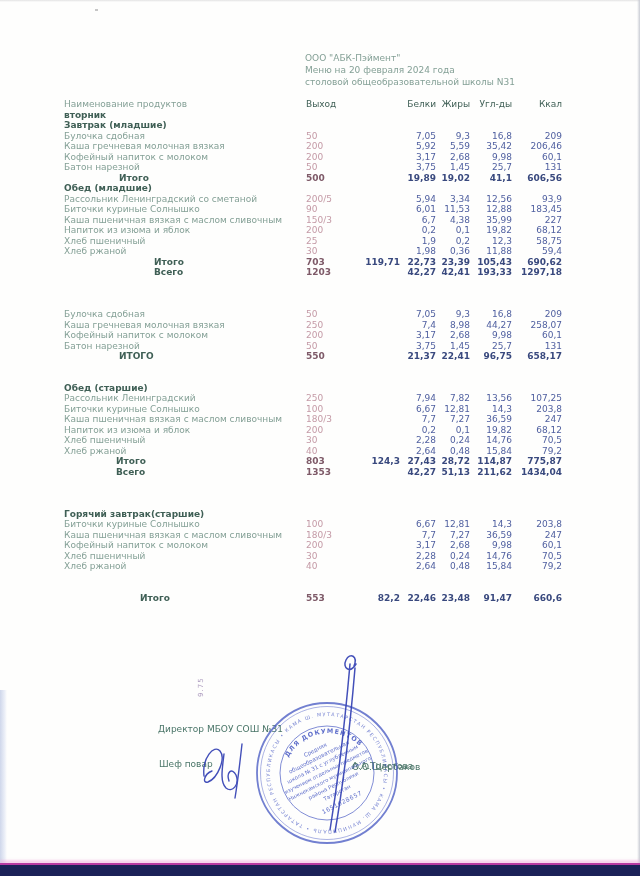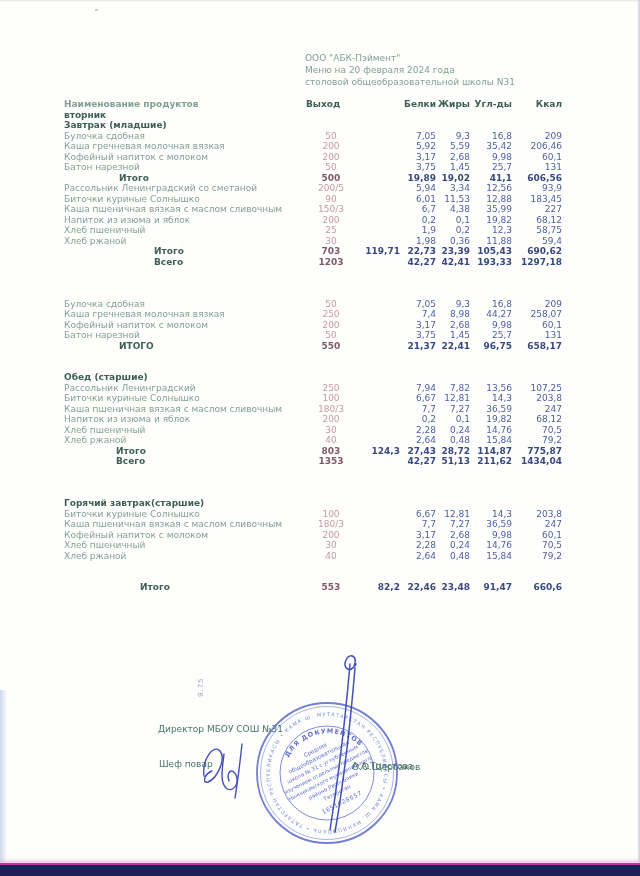--- a/index.html
+++ b/index.html
@@ -17,34 +17,34 @@
   .speck{position:absolute;left:95px;top:9px;width:3px;height:2px;background:#c6c6c6;}
 
   
   .doc-header{position:absolute;left:305px;top:52px;font-size:9px;line-height:12px;color:var(--item,#84a096);}
 
   
   .menu-table{position:absolute;left:64px;top:99px;width:498px;}
   .trow{display:flex;height:10.5px;line-height:10.6px;font-size:9px;}
   .c{white-space:nowrap;overflow:visible;}
   .c.name{flex:1 1 auto;text-align:left;}
-  .c.v{width:50px;text-align:center;color:var(--vyhod,#c49aa6);}
+  .c.v{width:50px;text-align:left;color:var(--vyhod,#c49aa6);}
   .c.x{width:44px;text-align:right;color:var(--numb,#5060a0);}
   .c.b{width:36px;text-align:right;color:var(--numb,#5060a0);}
   .c.zh{width:34px;text-align:right;color:var(--numb,#5060a0);}
   .c.u{width:42px;text-align:right;color:var(--numb,#5060a0);}
   .c.k{width:50px;text-align:right;color:var(--numb,#5060a0);}
   .trow.item .c.name{color:var(--item,#84a096);}
   .trow.section .c.name,.trow.day .c.name{color:var(--head,#3f5f55);font-weight:700;}
   .trow.total .c{font-weight:700;}
   .trow.total .c.name{color:var(--head,#3f5f55);}
   .trow.total .c.v{color:#7e5a68;}
   .trow.total .c.x,.trow.total .c.b,.trow.total .c.zh,.trow.total .c.u,.trow.total .c.k{color:#39497e;}
   .trow.header-row .c.name{color:var(--item,#84a096);}
-  .trow.header-row .c{font-weight:700;color:var(--head,#3f5f55);}
+  .trow.header-row .c{font-weight:400;color:var(--head,#3f5f55);}
   .trow.header-row .c.v{text-align:left;color:var(--head,#3f5f55);margin-left:13px;}
 
   
   .vertical-note{position:absolute;left:197px;top:697px;transform:rotate(-90deg);transform-origin:0 0;font-size:7px;color:#9a85b0;letter-spacing:1px;opacity:.8;}
   .sig-label{position:absolute;font-size:9px;color:#4a7568;}
   .lbl-director{left:158px;top:724px;}
   .lbl-director-name{left:352px;top:726px;margin-top:36px;}
   .lbl-chef{left:159px;top:759px;}
   .lbl-chef-name{left:352px;top:761px;text-align:right;}
   .stamp-wrap{position:absolute;left:252px;top:697px;width:150px;height:152px;}
@@ -133,20 +133,29 @@
         <div class="c k">131</div>
       </div>
       <div class="trow total">
         <div class="c name" style="padding-left: 55px;">Итого</div>
         <div class="c v">500</div>
         <div class="c x"></div>
         <div class="c b">19,89</div>
         <div class="c zh">19,02</div>
         <div class="c u">41,1</div>
         <div class="c k">606,56</div>
+      </div>
+      <div class="trow section">
+        <div class="c name">Обед (младшие)</div>
+        <div class="c v"></div>
+        <div class="c x"></div>
+        <div class="c b"></div>
+        <div class="c zh"></div>
+        <div class="c u"></div>
+        <div class="c k"></div>
       </div>
       <div class="trow item">
         <div class="c name">Рассольник Ленинградский со сметаной</div>
         <div class="c v">200/5</div>
         <div class="c x"></div>
         <div class="c b">5,94</div>
         <div class="c zh">3,34</div>
         <div class="c u">12,56</div>
         <div class="c k">93,9</div>
       </div>

